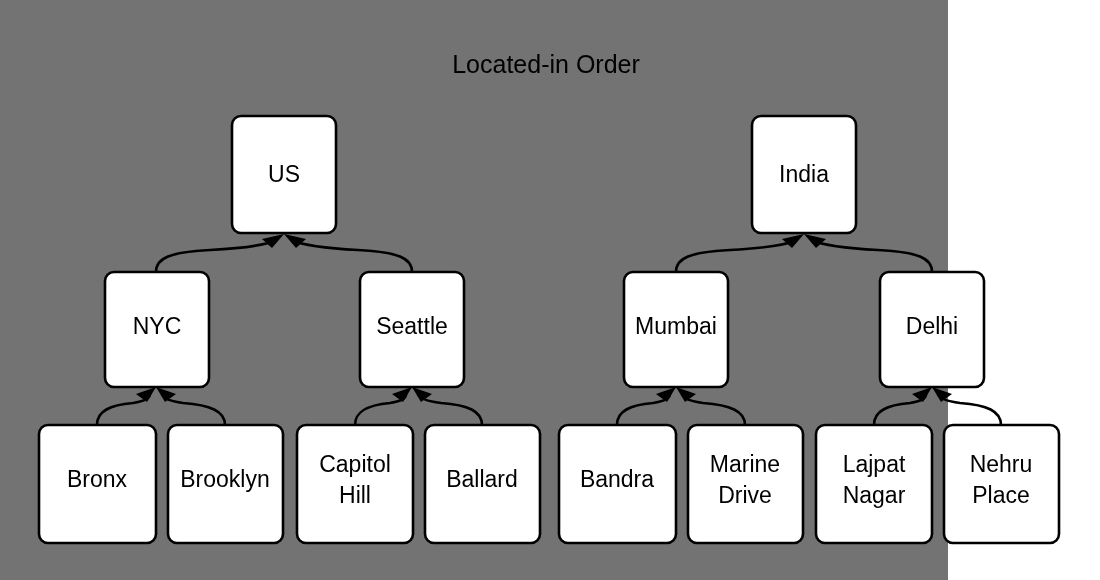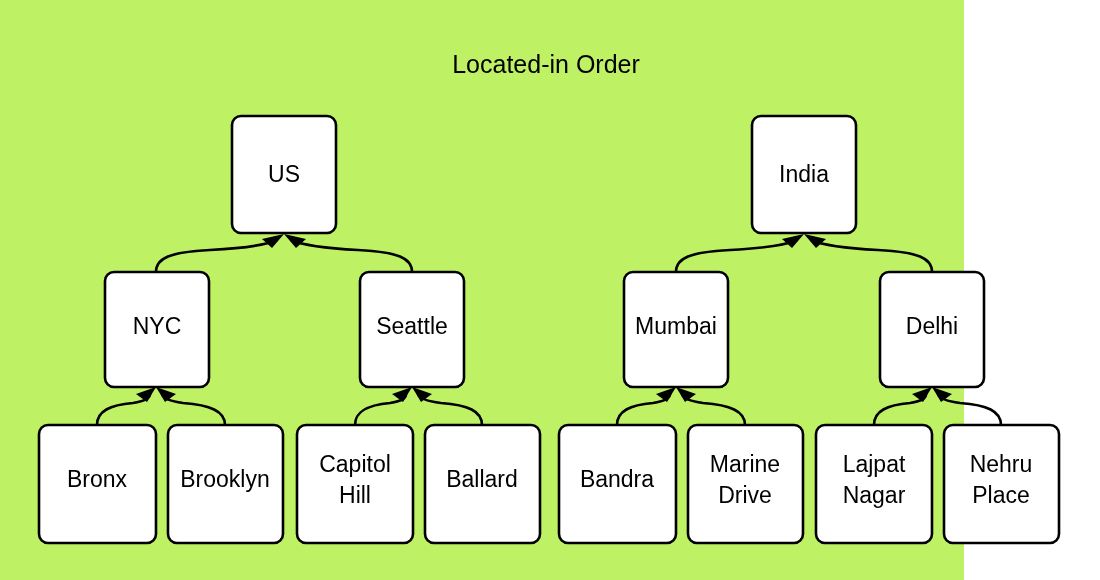--- a/index.html
+++ b/index.html
@@ -10,22 +10,21 @@
   body {
     width: 1100px;
     height: 580px;
     font-family: "Liberation Sans", sans-serif;
     overflow: hidden;
   }
   #diagram-root {
     position: relative;
     width: 948px;
     height: 580px;
-    background: #bef264;
-    padding-left: 16px;
+    background: #737373;
   }
   svg.canvas {
     position: absolute;
     top: 0;
     left: 0;
     width: 1100px;
     height: 580px;
   }
   .node-rect {
     fill: #ffffff;

